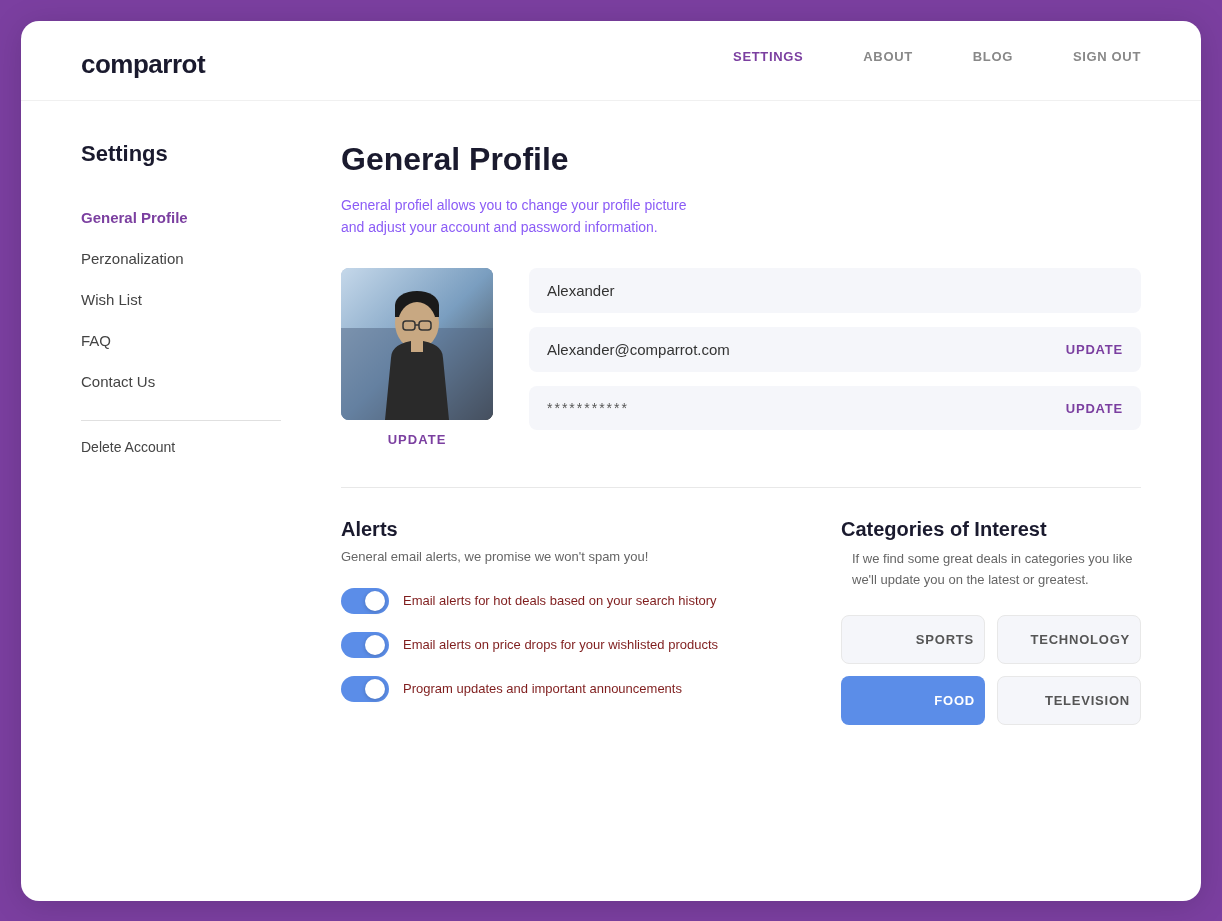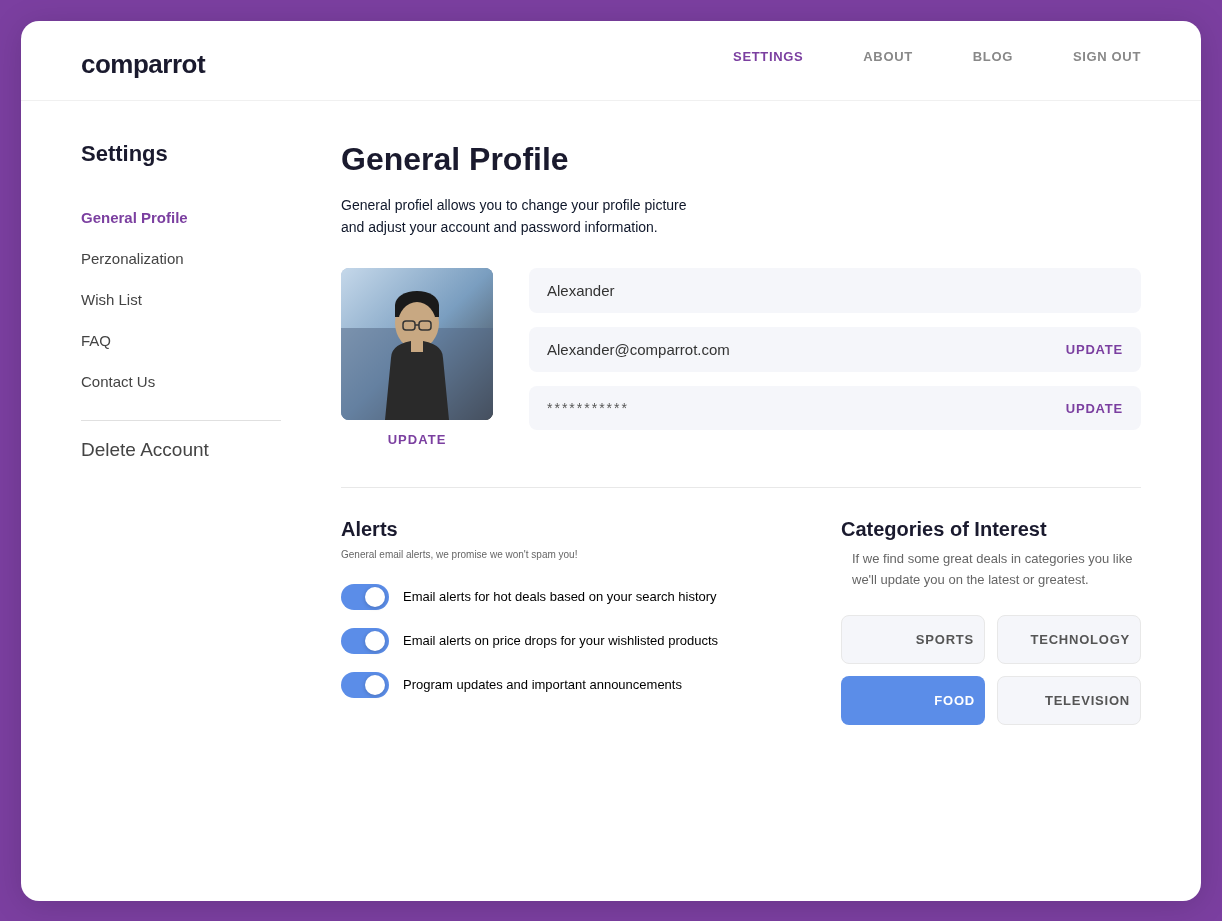--- a/index.html
+++ b/index.html
@@ -84,38 +84,38 @@
     .sidebar-item.active {
       color: #7b3fa0;
       font-weight: 600;
     }
     .sidebar-divider {
       border: none;
       border-top: 1px solid #e0e0e0;
       margin: 18px 0;
     }
     .sidebar-delete {
-      font-size: 19px;
+      font-size: 14px;
       color: #444;
       cursor: pointer;
       margin-top: 12px;
     }
     
     .content {
       flex: 1;
     }
     .page-title {
       font-size: 32px;
       font-weight: 700;
       color: #1a1a2e;
       margin-bottom: 16px;
     }
     .page-desc {
       font-size: 14px;
-      color: #0f172a;
+      color: #8b5cf6;
       margin-bottom: 30px;
       line-height: 1.6;
     }
     
     .profile-section {
       display: flex;
       gap: 36px;
       align-items: flex-start;
       margin-bottom: 40px;
     }
@@ -191,33 +191,33 @@
     .alerts-block {
       flex: 1;
     }
     .alerts-title {
       font-size: 20px;
       font-weight: 700;
       color: #1a1a2e;
       margin-bottom: 8px;
     }
     .alerts-desc {
-      font-size: 10px;
+      font-size: 13px;
       color: #666;
       margin-bottom: 24px;
     }
     .alert-row {
       display: flex;
       align-items: center;
       gap: 14px;
       margin-bottom: 18px;
     }
     .alert-label {
       font-size: 13px;
-      color: #000000;
+      color: #7f1d1d;
       line-height: 1.4;
     }
     
     .toggle {
       position: relative;
       width: 48px;
       height: 26px;
       flex-shrink: 0;
       cursor: pointer;
     }

